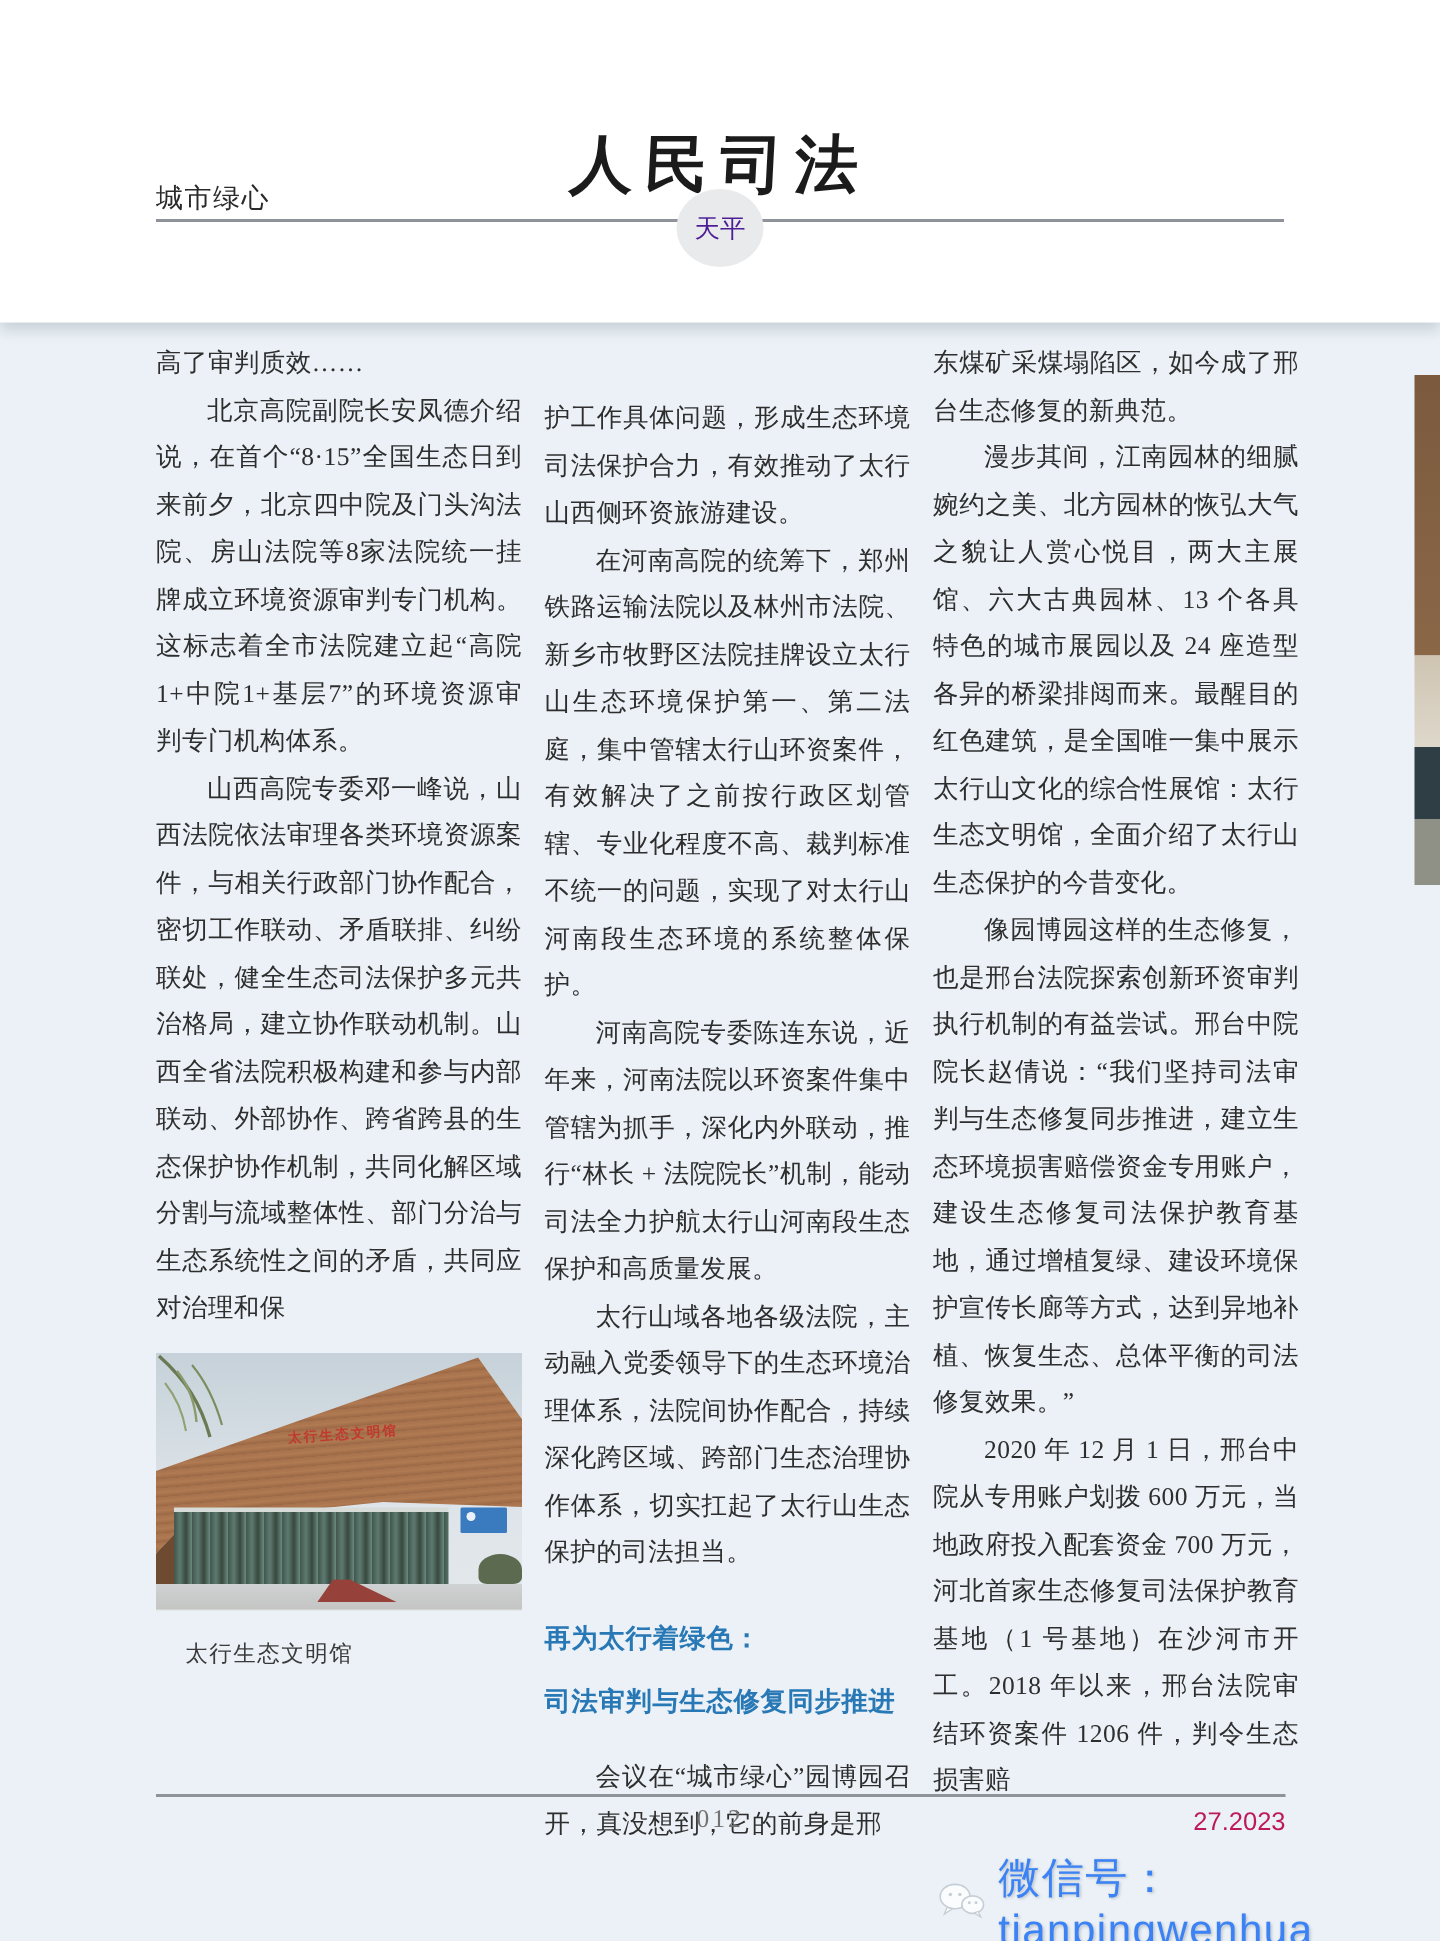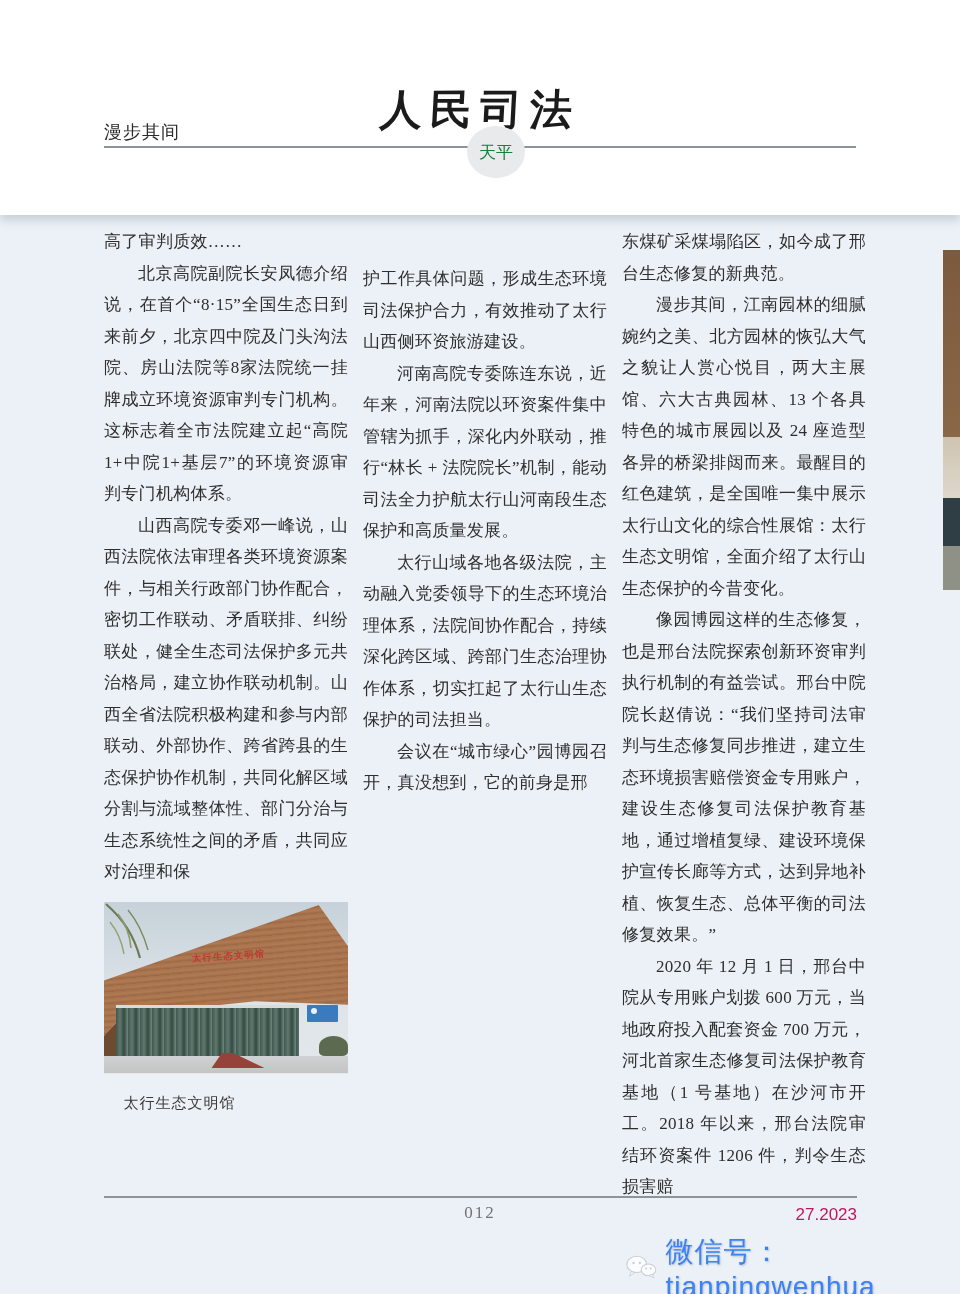--- a/index.html
+++ b/index.html
@@ -11,23 +11,23 @@
   .page{position:absolute;inset:0;}
   
   .header{position:absolute;left:0;top:0;width:960px;height:215px;background:#ffffff;z-index:2;
     box-shadow:0 5px 9px rgba(130,142,156,0.35);}
   .journal-title{position:absolute;left:0;top:82px;width:960px;text-align:center;
     font-size:42px;font-weight:700;letter-spacing:8px;color:#1b1b1b;
     font-family:"DejaVu Serif","Liberation Serif",serif;transform:skewX(-3deg);}
   .section-label{position:absolute;left:104px;top:120px;font-size:18px;color:#2a2a2a;
     font-family:"Liberation Sans",sans-serif;letter-spacing:1px;}
   .header-rule{position:absolute;left:104px;top:146px;width:752px;height:2px;background:#8d9399;}
-  .badge{position:absolute;left:467px;top:126px;width:58px;height:52px;background:#e9eaeb;
+  .badge{position:absolute;left:451px;top:126px;width:58px;height:52px;background:#e9eaeb;
     border-radius:50%;z-index:3;display:flex;align-items:center;justify-content:center;
-    font-size:17px;color:#15803d;font-family:"Liberation Sans",sans-serif;}
+    font-size:17px;color:#4c1d95;font-family:"Liberation Sans",sans-serif;}
   
   .body-bg{position:absolute;left:0;top:215px;width:960px;height:1079px;background:#ebf1f6;}
   .col{position:absolute;top:226px;width:244px;color:#2e2e2e;font-size:17px;line-height:31.5px;
     text-align:justify;letter-spacing:0.3px;}
   .col1{left:104px;}
   .col2{left:363px;margin-top:37px;}
   .col3{left:622px;}
   .para{margin:0;}
   .indent{text-indent:2em;}
   .subheading{color:#2878b5;font-weight:700;font-size:17.5px;line-height:42px;
@@ -77,21 +77,21 @@
 </style>
 </head>
 <body>
 
 <div class="page">
 
   <div class="body-bg"></div>
 
   <div class="header">
     <div class="journal-title">人民司法</div>
-    <div class="section-label">漫步其间</div>
+    <div class="section-label">城市绿心</div>
     <div class="header-rule"></div>
   </div>
   <div class="badge">天平</div>
 
   <div class="col col1">
     <p class="para">高了审判质效……</p>
     <p class="para indent">北京高院副院长安凤德介绍说，在首个“8·15”全国生态日到来前夕，北京四中院及门头沟法院、房山法院等8家法院统一挂牌成立环境资源审判专门机构。这标志着全市法院建立起“高院1+中院1+基层7”的环境资源审判专门机构体系。</p>
     <p class="para indent">山西高院专委邓一峰说，山西法院依法审理各类环境资源案件，与相关行政部门协作配合，密切工作联动、矛盾联排、纠纷联处，健全生态司法保护多元共治格局，建立协作联动机制。山西全省法院积极构建和参与内部联动、外部协作、跨省跨县的生态保护协作机制，共同化解区域分割与流域整体性、部门分治与生态系统性之间的矛盾，共同应对治理和保</p>
 
     <div class="photo">
@@ -110,22 +110,27 @@
       <div class="carpet"></div>
       <div class="banner"></div>
       <div class="banner-dot"></div>
       <div class="shrub"></div>
     </div>
     <div class="caption">太行生态文明馆</div>
   </div>
 
   <div class="col col2">
     <p class="para">护工作具体问题，形成生态环境司法保护合力，有效推动了太行山西侧环资旅游建设。</p>
+    <p class="para indent">在河南高院的统筹下，郑州铁路运输法院以及林州市法院、新乡市牧野区法院挂牌设立太行山生态环境保护第一、第二法庭，集中管辖太行山环资案件，有效解决了之前按行政区划管辖、专业化程度不高、裁判标准不统一的问题，实现了对太行山河南段生态环境的系统整体保护。</p>
     <p class="para indent">河南高院专委陈连东说，近年来，河南法院以环资案件集中管辖为抓手，深化内外联动，推行“林长 + 法院院长”机制，能动司法全力护航太行山河南段生态保护和高质量发展。</p>
     <p class="para indent">太行山域各地各级法院，主动融入党委领导下的生态环境治理体系，法院间协作配合，持续深化跨区域、跨部门生态治理协作体系，切实扛起了太行山生态保护的司法担当。</p>
+    <div class="subheading">
+      <div>再为太行着绿色：</div>
+      <div>司法审判与生态修复同步推进</div>
+    </div>
     <p class="para indent">会议在“城市绿心”园博园召开，真没想到，它的前身是邢</p>
   </div>
 
   <div class="col col3">
     <p class="para">东煤矿采煤塌陷区，如今成了邢台生态修复的新典范。</p>
     <p class="para indent">漫步其间，江南园林的细腻婉约之美、北方园林的恢弘大气之貌让人赏心悦目，两大主展馆、六大古典园林、13 个各具特色的城市展园以及 24 座造型各异的桥梁排闼而来。最醒目的红色建筑，是全国唯一集中展示太行山文化的综合性展馆：太行生态文明馆，全面介绍了太行山生态保护的今昔变化。</p>
     <p class="para indent">像园博园这样的生态修复，也是邢台法院探索创新环资审判执行机制的有益尝试。邢台中院院长赵倩说：“我们坚持司法审判与生态修复同步推进，建立生态环境损害赔偿资金专用账户，建设生态修复司法保护教育基地，通过增植复绿、建设环境保护宣传长廊等方式，达到异地补植、恢复生态、总体平衡的司法修复效果。”</p>
     <p class="para indent">2020 年 12 月 1 日，邢台中院从专用账户划拨 600 万元，当地政府投入配套资金 700 万元，河北首家生态修复司法保护教育基地（1 号基地）在沙河市开工。2018 年以来，邢台法院审结环资案件 1206 件，判令生态损害赔</p>
   </div>
 

